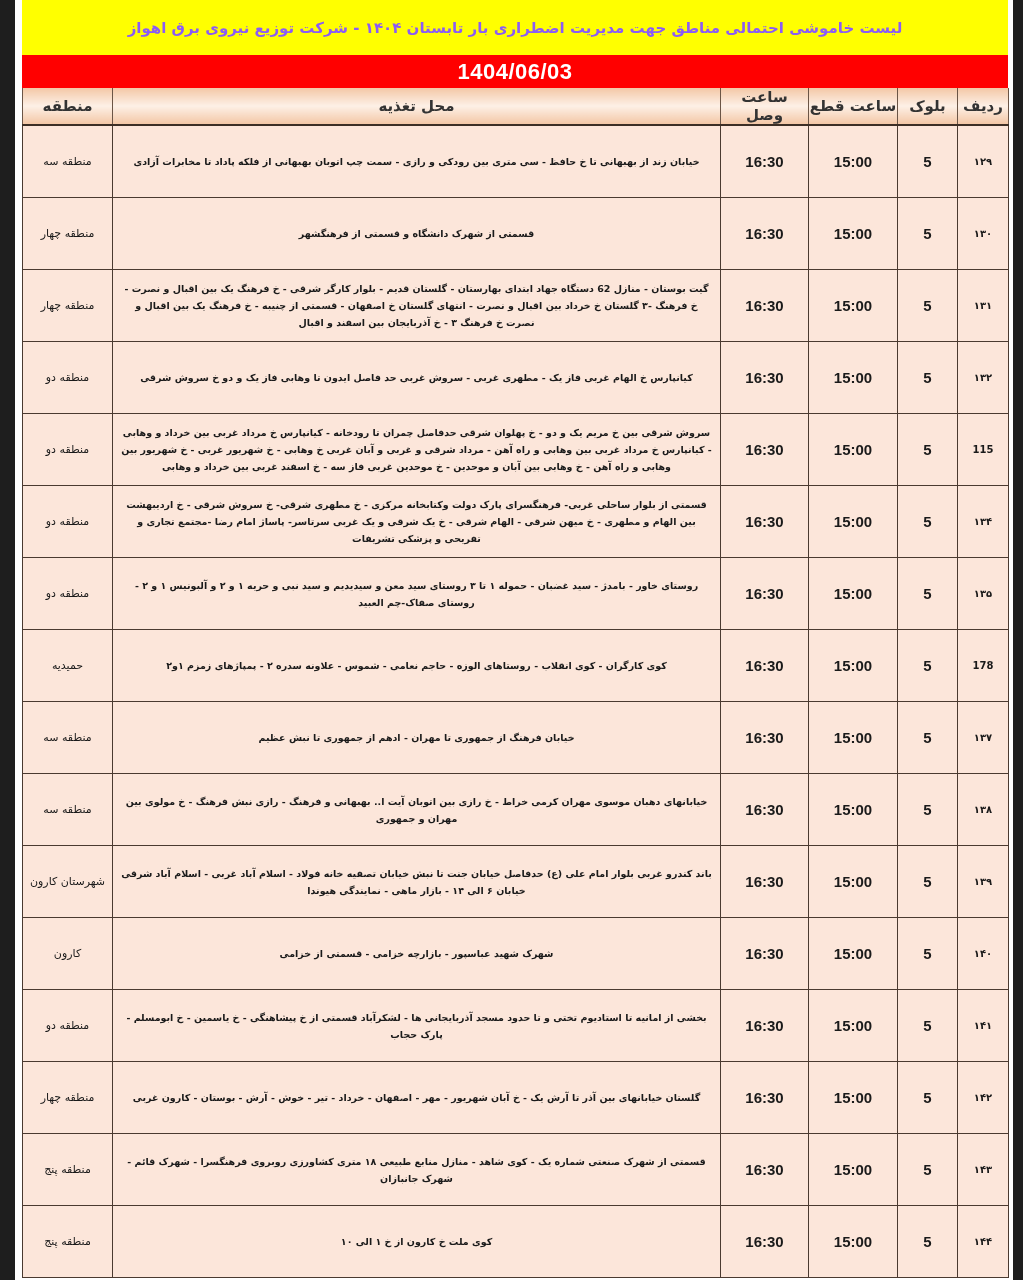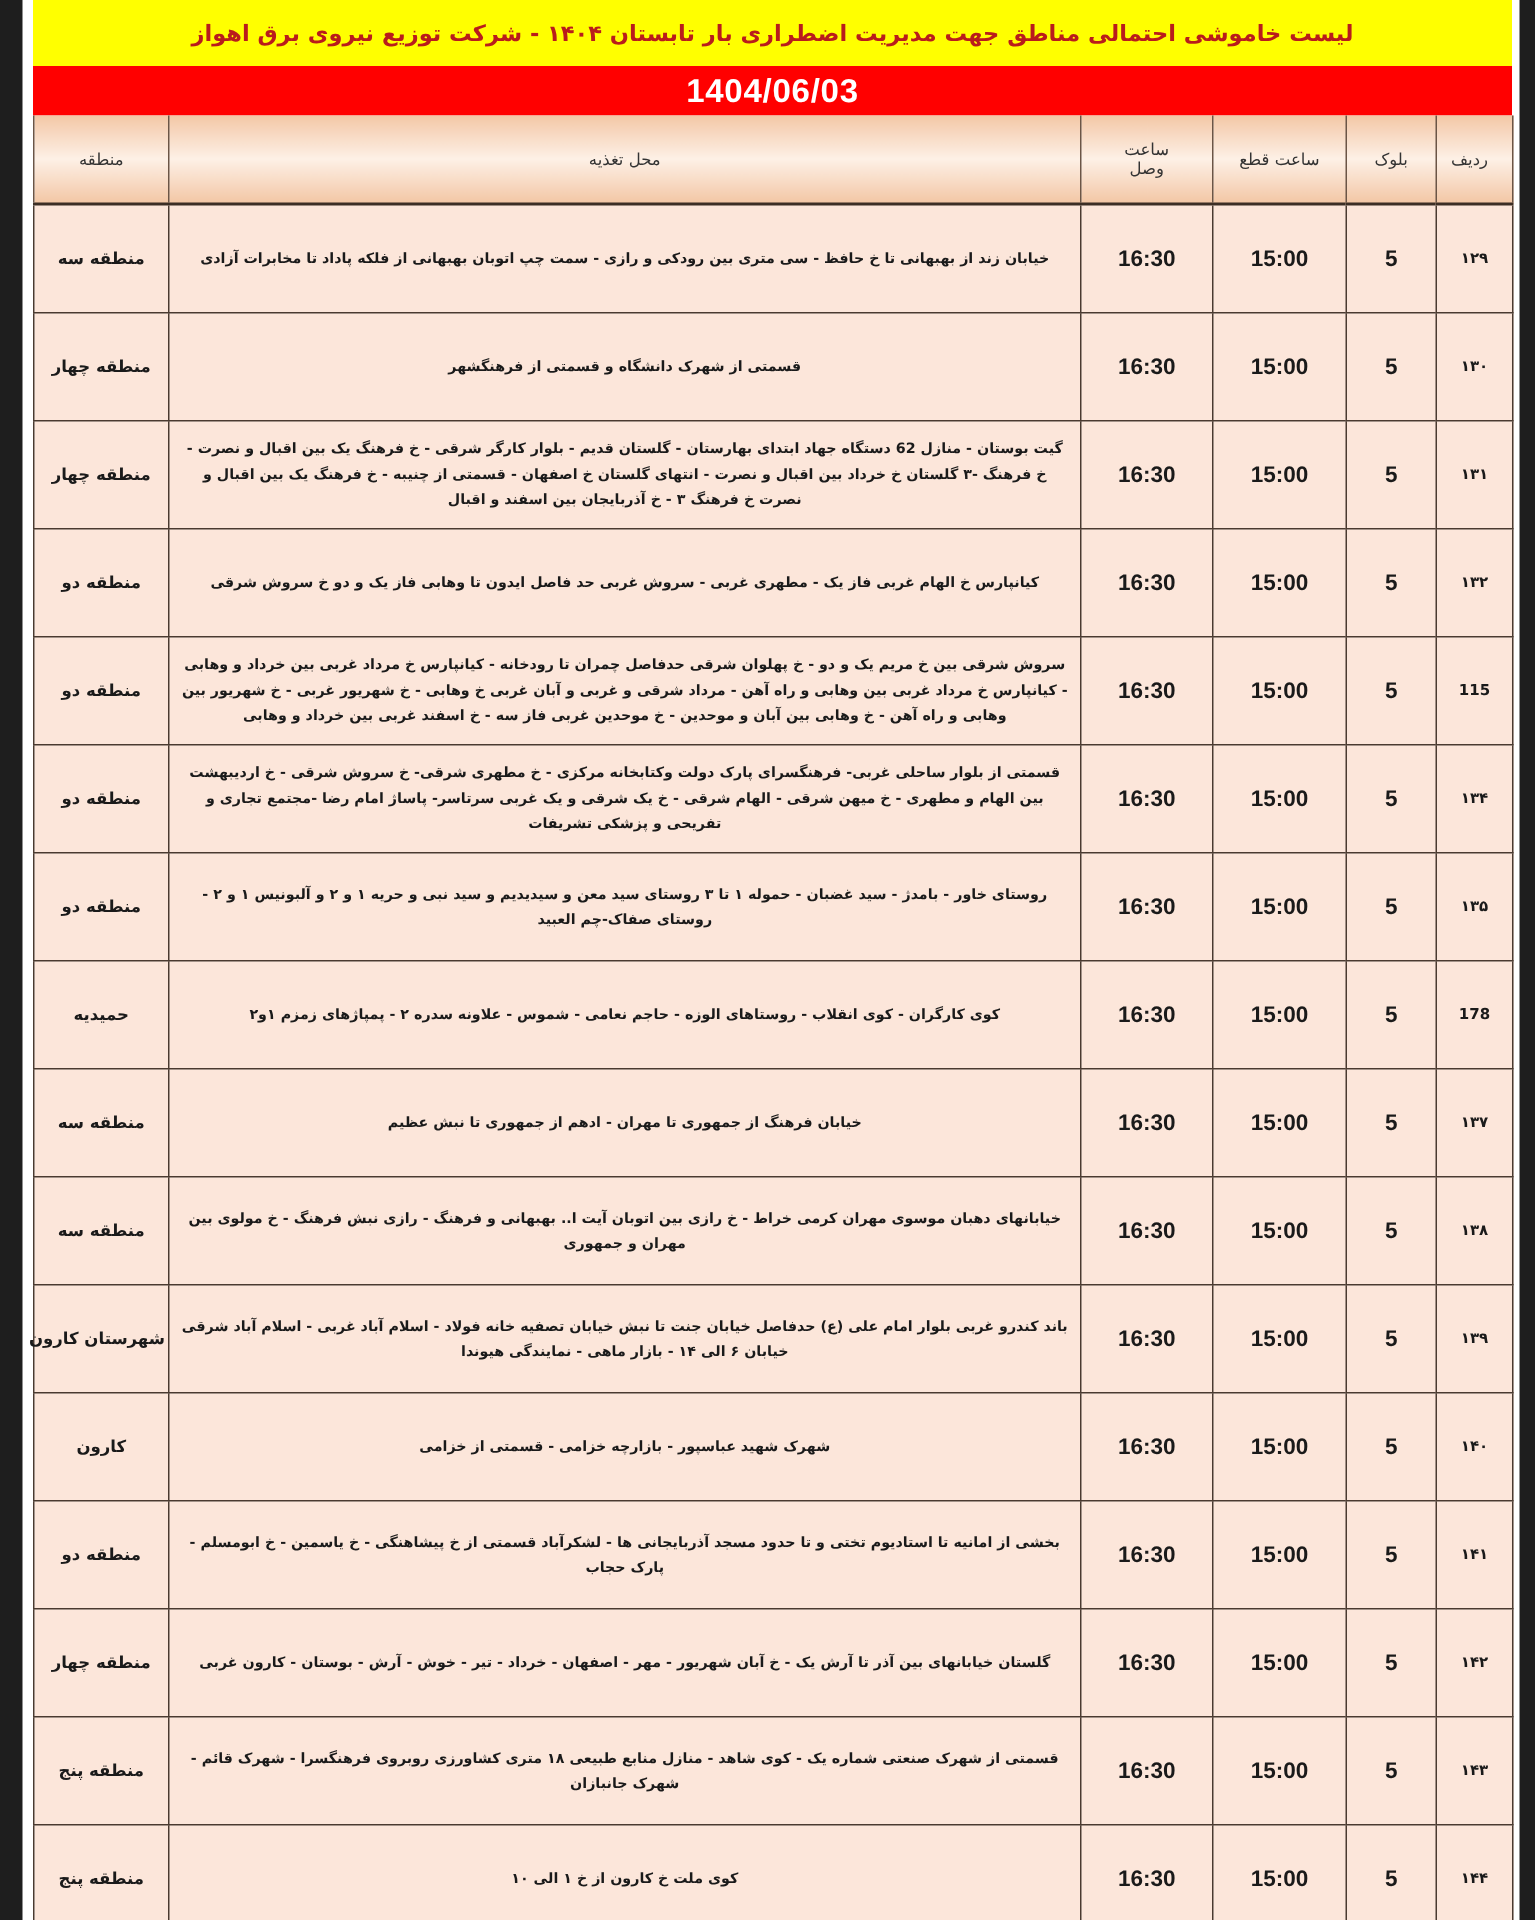--- a/index.html
+++ b/index.html
@@ -10,54 +10,54 @@
       position: relative;
     }
     .page {
       position: absolute; left: 15px; top: 0; width: 998px; height: 1280px;
       background: #ffffff;
     }
     .sheet {
       position: absolute; left: 7px; top: 0; width: 986px;
     }
     .title-band {
-      height: 44px; background: #ffff00;
+      height: 55px; background: #ffff00;
       display: flex; align-items: center; justify-content: center;
       direction: rtl;
-      font-weight: bold; font-size: 15px; color: #b91c1c;
+      font-weight: bold; font-size: 15px; color: #8b5cf6;
     }
     .date-band {
       height: 33px; background: #ff0000;
       display: flex; align-items: center; justify-content: center;
       font-family: "Liberation Sans", sans-serif;
       font-weight: bold; font-size: 22px; color: #ffffff;
       letter-spacing: 0.5px;
     }
     table {
       border-collapse: collapse; width: 986px; table-layout: fixed;
       direction: rtl;
     }
     th {
-      height: 19px; padding: 16px;
+      height: 19px; padding: 0;
       background: linear-gradient(to bottom, #f3c7a6 0%, #fdf0e6 50%, #f3c7a6 100%);
-      font-size: 11px; font-weight: normal; color: #333;
+      font-size: 15px; font-weight: bold; color: #333;
       border-left: 1px solid #6b5546; border-right: 1px solid #6b5546;
       border-bottom: 2px solid #3c2e25;
     }
     td {
       height: 71px; padding: 0 6px;
       background: #fce6da;
       border: 1px solid #4a3a30;
       text-align: center; vertical-align: middle;
       color: #1a1a1a;
     }
     td.row-no { font-size: 10px; font-weight: bold; }
     td.block, td.time { font-family: "Liberation Sans", sans-serif; font-weight: bold; font-size: 15px; }
     td.feed { font-size: 9.5px; font-weight: bold; line-height: 17px; padding: 0 8px; }
-    td.region { font-size: 11px; font-weight: bold; white-space: nowrap; padding: 0 2px; }
+    td.region { font-size: 11px; font-weight: normal; white-space: nowrap; padding: 0 2px; }
     col.c-row { width: 51px; }
     col.c-block { width: 60px; }
     col.c-cut { width: 89px; }
     col.c-conn { width: 88px; }
     col.c-feed { width: 608px; }
     col.c-region { width: 90px; }
   </style>
 </head>
 <body>
 

